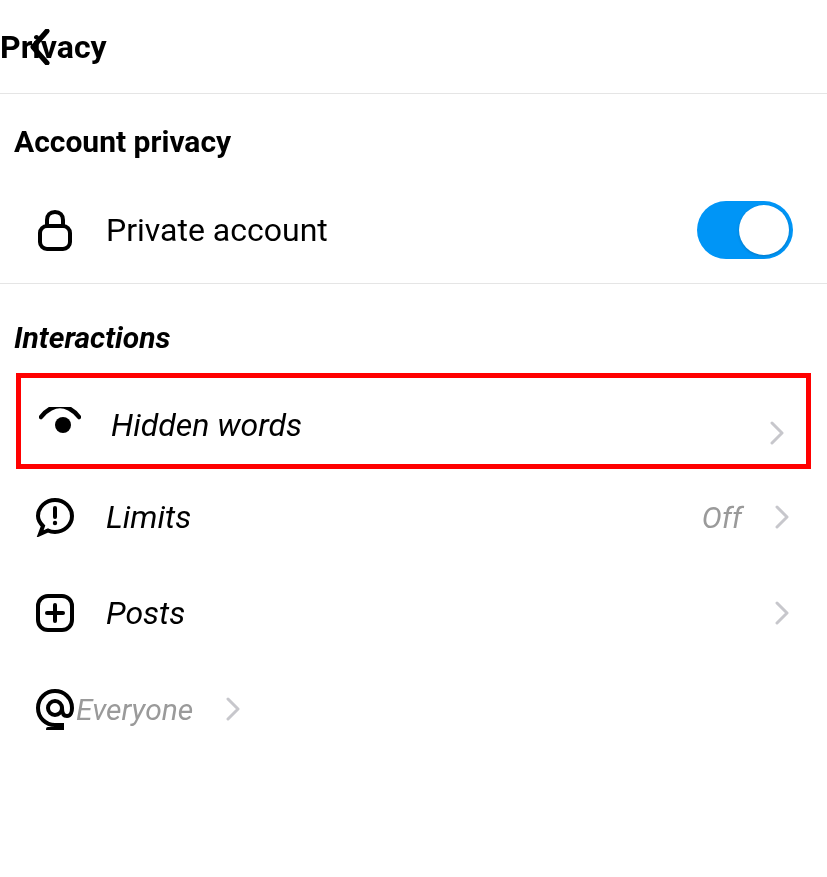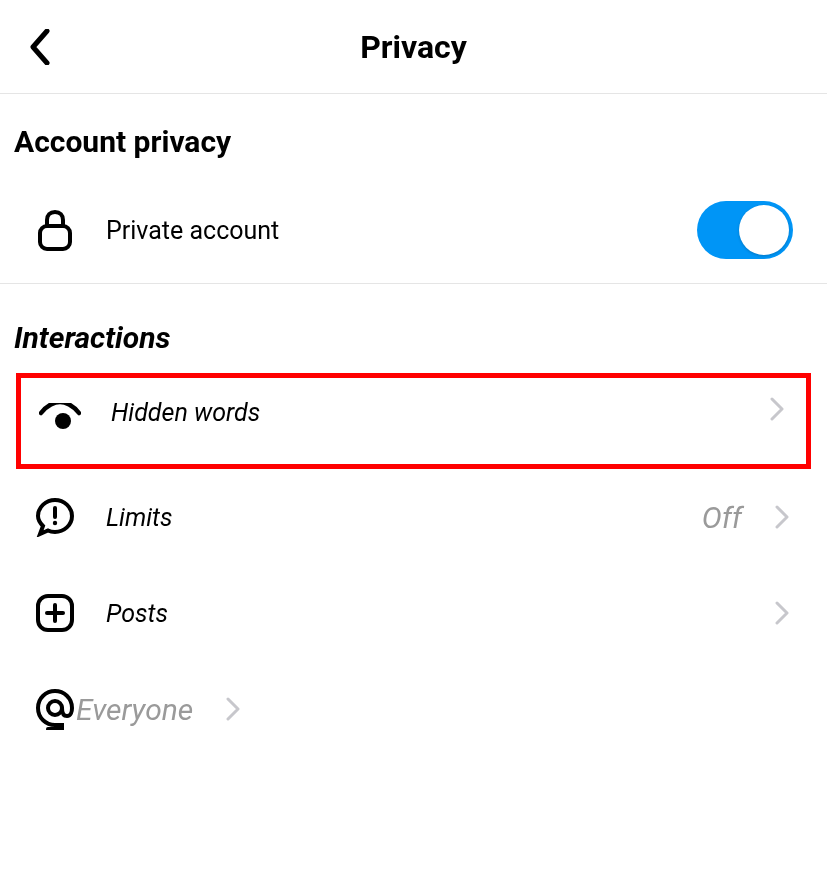--- a/index.html
+++ b/index.html
@@ -28,21 +28,21 @@
       transform: translateY(-50%);
       width: 40px;
       height: 40px;
       display: flex;
       align-items: center;
       justify-content: center;
       cursor: pointer;
     }
     .header-title {
       width: 100%;
-      text-align: center;
+      text-align: left;
       font-size: 32px;
       font-weight: 700;
       color: #000;
     }
     .section-header {
       font-size: 30px;
       font-weight: 700;
       color: #000000;
       padding: 30px 14px 18px;
     }
@@ -55,21 +55,21 @@
     }
     .row-icon {
       width: 42px;
       height: 42px;
       display: flex;
       align-items: center;
       justify-content: center;
       flex-shrink: 0;
     }
     .row-label {
-      font-size: 25px;
+      font-size: 32px;
       font-weight: 400;
       color: #000;
       margin-left: 30px;
       flex: 1;
     }
     .row-value {
       font-size: 30px;
       color: #9a9a9a;
       margin-right: 29px;
     }
@@ -102,21 +102,21 @@
     }
     .section-divider {
       height: 1px;
       background: #e5e5e5;
     }
     .highlight-box {
       border: 5px solid #ff0000;
       margin: 0 16px;
       padding: 20px 18px;
       display: flex;
-      align-items: flex-start;
+      align-items: flex-end;
       min-height: 96px;
       cursor: pointer;
     }
     .highlight-box .row-label {
       margin-left: 30px;
     }
     .interactions-section {
       padding-top: 6px;
       font-style: italic;
     }

